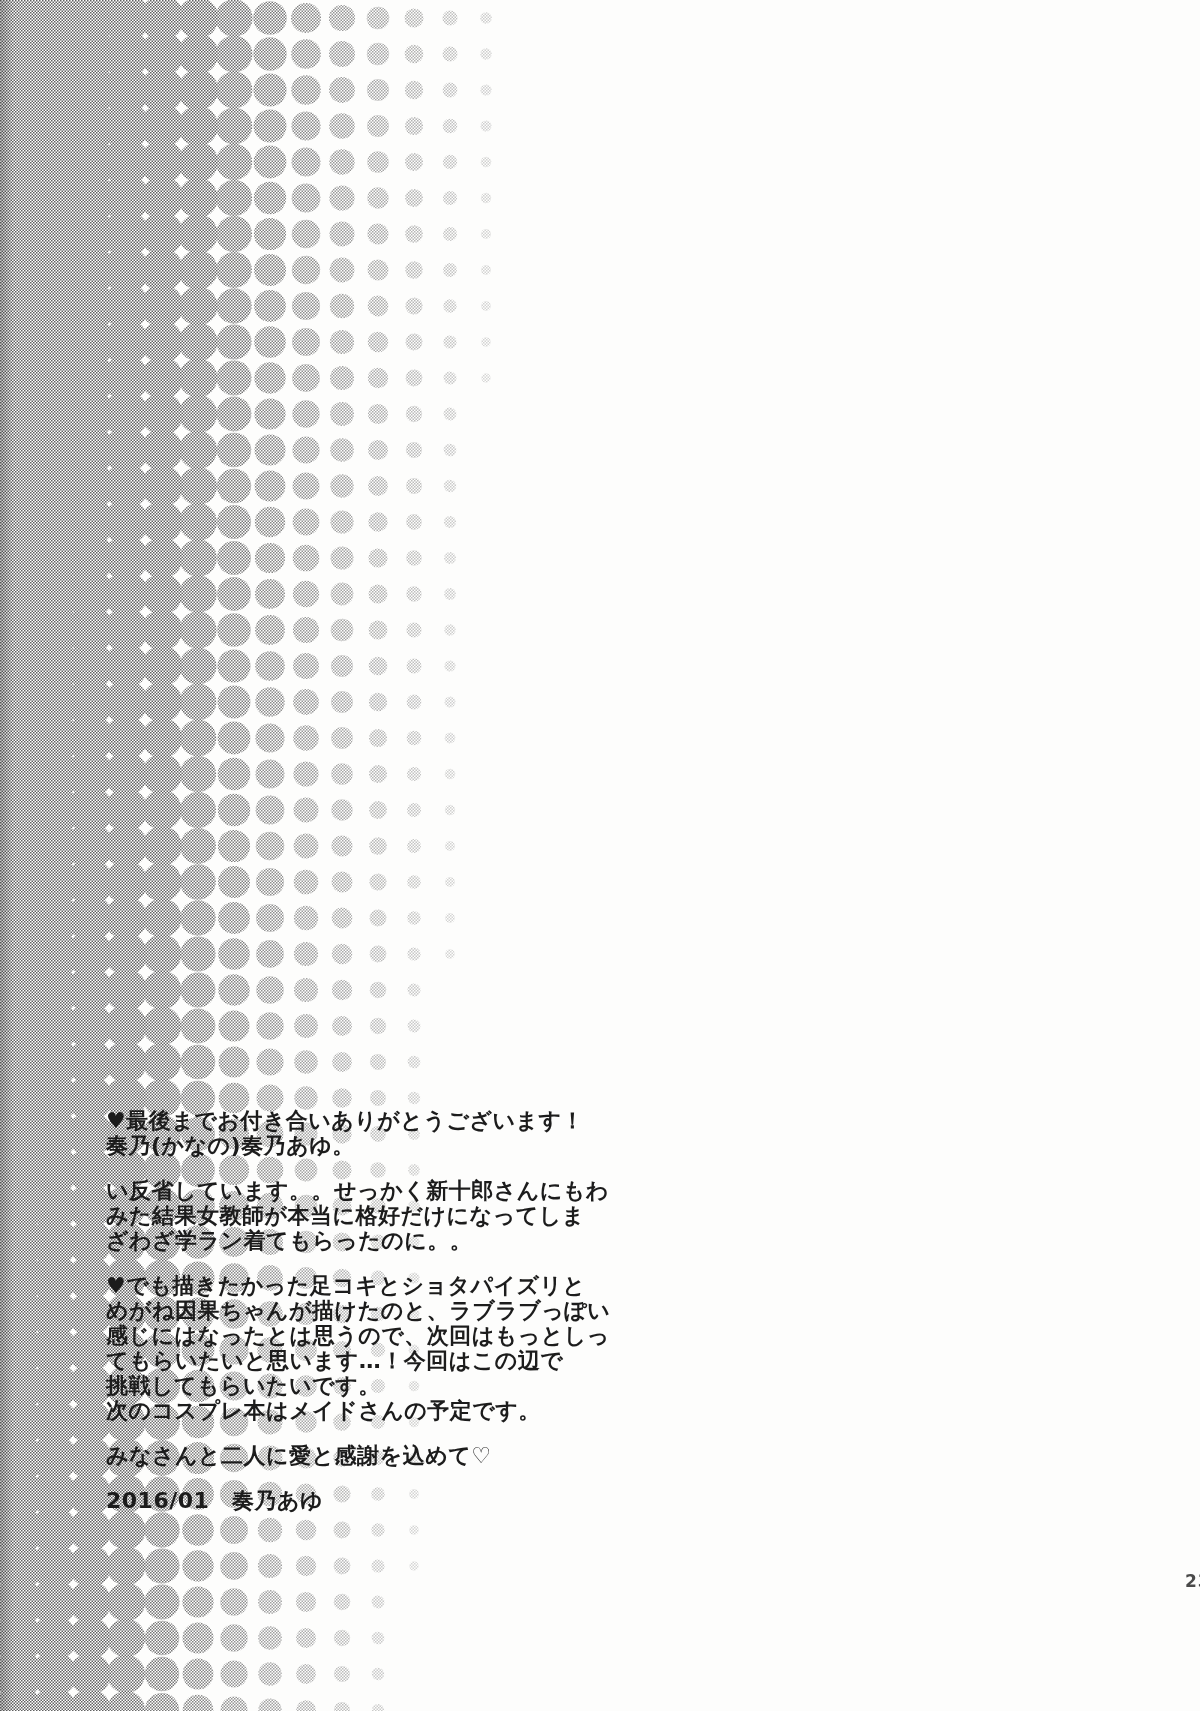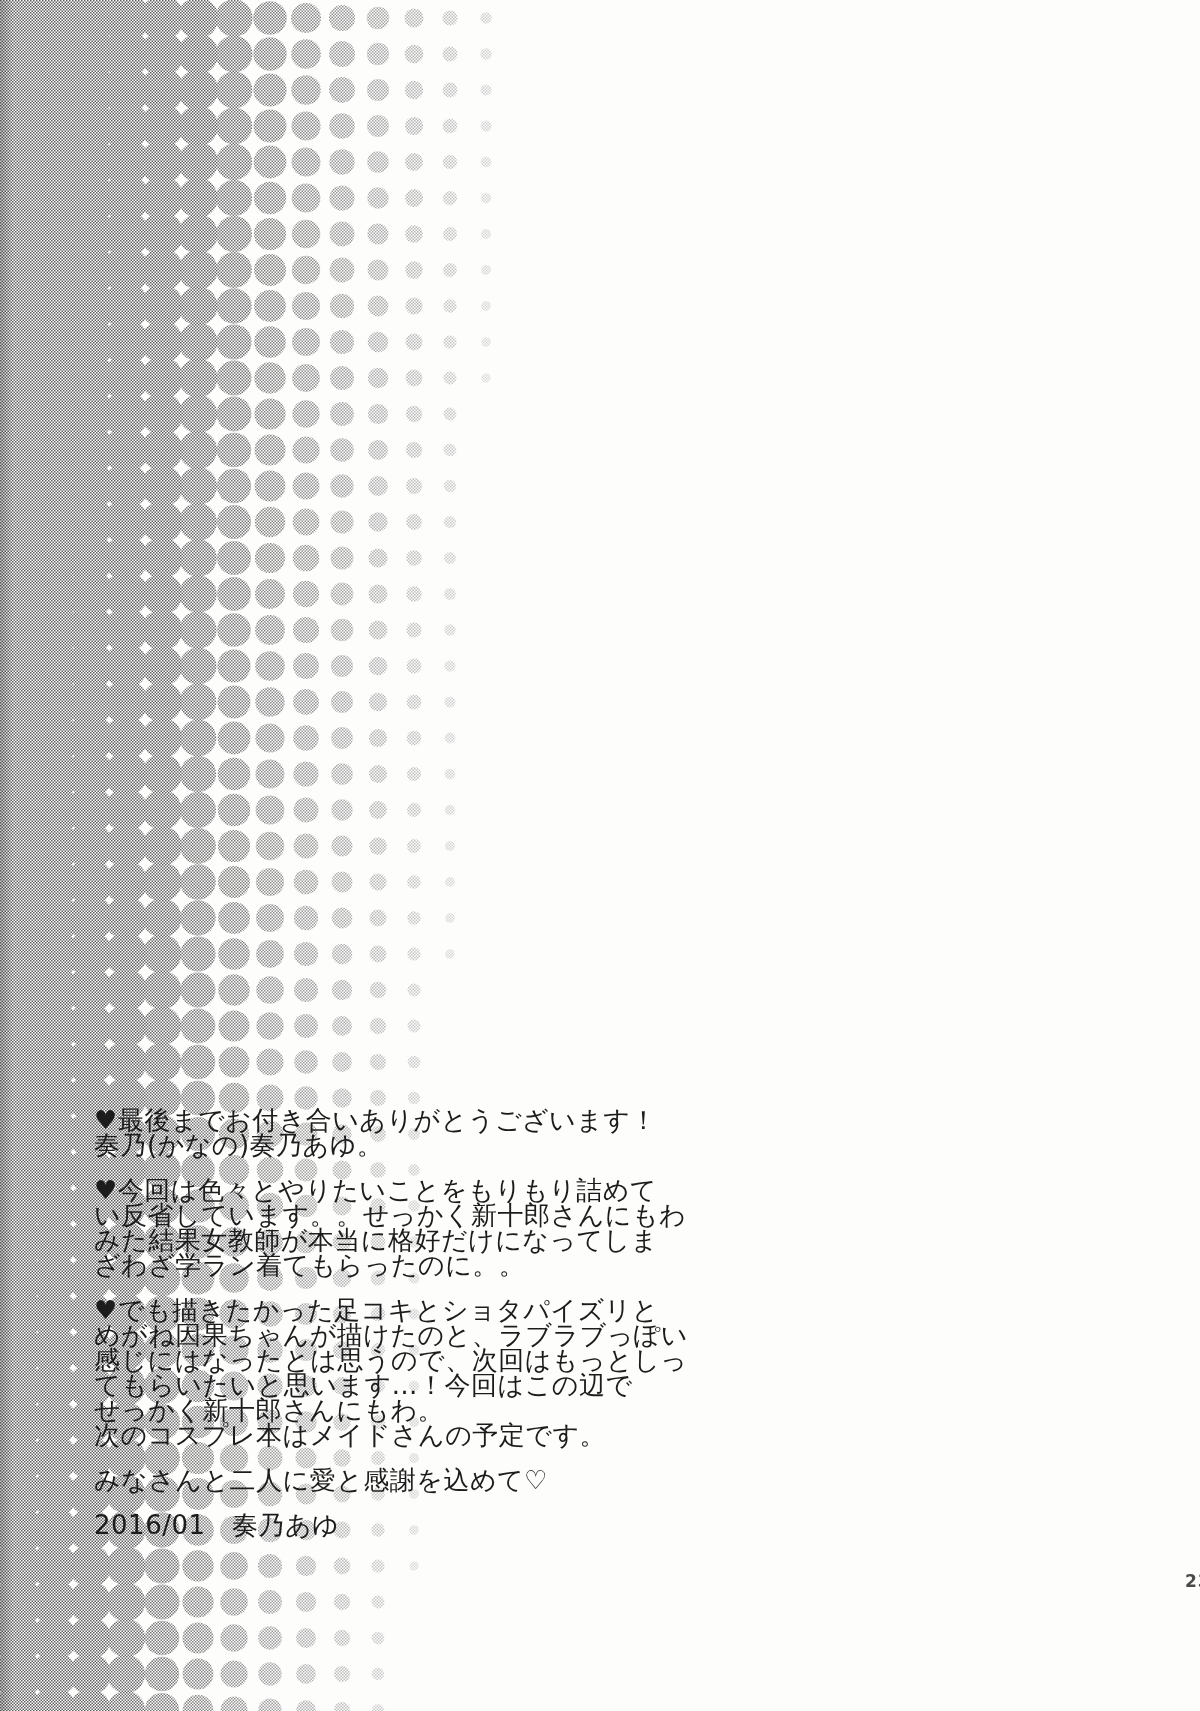--- a/index.html
+++ b/index.html
@@ -10,24 +10,24 @@
     overflow:hidden;
     font-family:"DejaVu Sans","Liberation Sans",sans-serif;
   }
   .halftone-svg{position:absolute;left:0;top:0;pointer-events:none;}
   .edge-shadow{
     position:absolute;left:0;top:0;width:14px;height:100%;
     background:linear-gradient(90deg,rgba(50,50,50,.28),rgba(50,50,50,0));
     pointer-events:none;
   }
   .afterword{
-    position:absolute;left:94px;top:1108px;
+    position:absolute;left:106px;top:1108px;
     color:#1c1c1c;
-    font-size:26px;
-    font-weight:400;
+    font-size:22px;
+    font-weight:700;
     letter-spacing:.5px;
   }
   .para{margin:0 0 20px 0;}
   .line{height:25px;line-height:25px;white-space:nowrap;}
   .date-line{height:25px;line-height:25px;white-space:nowrap;margin-top:16px;}
   .page-number{
     position:absolute;left:1185px;top:1571px;
     font-size:17px;color:#4a4a4a;letter-spacing:1px;
     font-weight:600;
   }
@@ -673,32 +673,31 @@
   <div class="edge-shadow"></div>
 
   <div class="afterword">
 
     <div class="para">
       <div class="line">♥最後までお付き合いありがとうございます！</div>
       <div class="line">奏乃(かなの)奏乃あゆ。</div>
     </div>
 
     <div class="para">
-      <div class="line">♥今回は色々とやりたいことをもりもり詰めて</div>
       <div class="line">い反省しています。。せっかく新十郎さんにもわ</div>
       <div class="line">みた結果女教師が本当に格好だけになってしま</div>
       <div class="line">ざわざ学ラン着てもらったのに。。</div>
     </div>
 
     <div class="para">
       <div class="line">♥でも描きたかった足コキとショタパイズリと</div>
       <div class="line">めがね因果ちゃんが描けたのと、ラブラブっぽい</div>
       <div class="line">感じにはなったとは思うので、次回はもっとしっ</div>
       <div class="line">てもらいたいと思います…！今回はこの辺で</div>
-      <div class="line">せっかく新十郎さんにもわ。</div>
+      <div class="line">挑戦してもらいたいです。</div>
       <div class="line">次のコスプレ本はメイドさんの予定です。</div>
     </div>
 
     <div class="para">
       <div class="line">みなさんと二人に愛と感謝を込めて♡</div>
     </div>
 
     <div class="date-line">2016/01　奏乃あゆ</div>
   </div>
 

